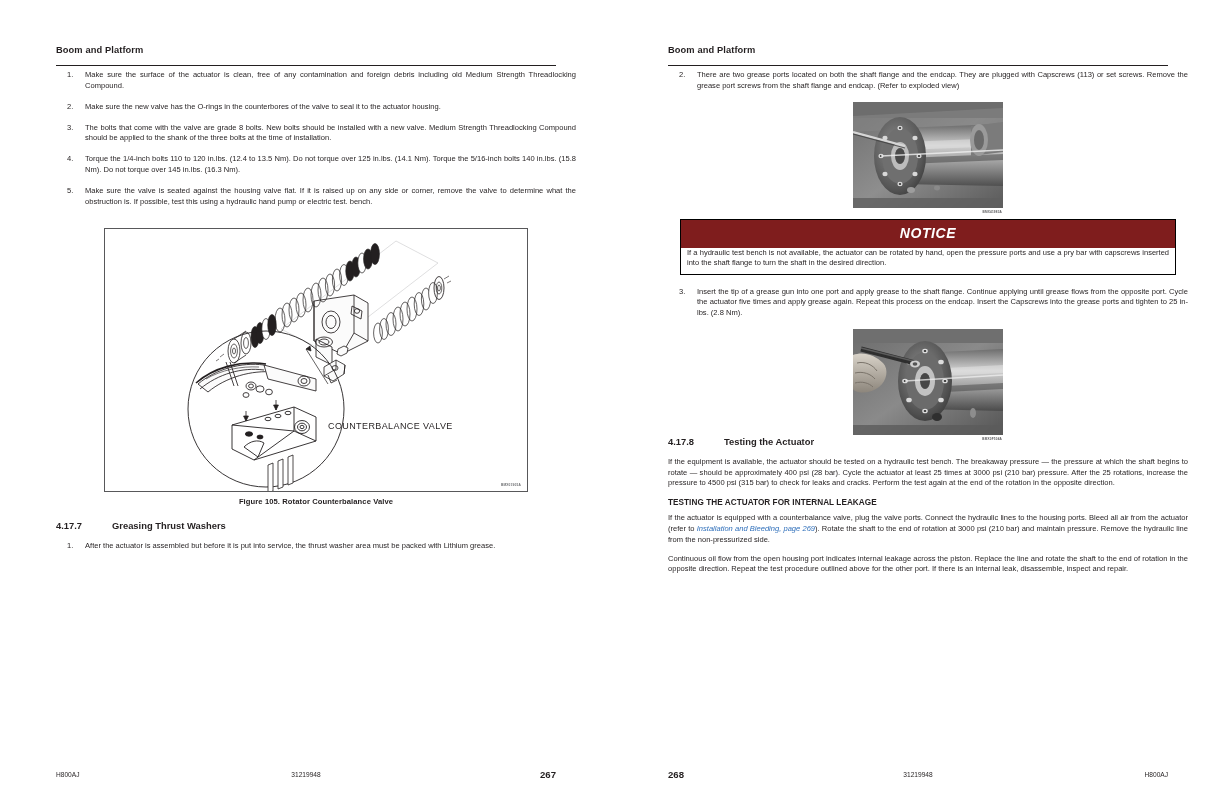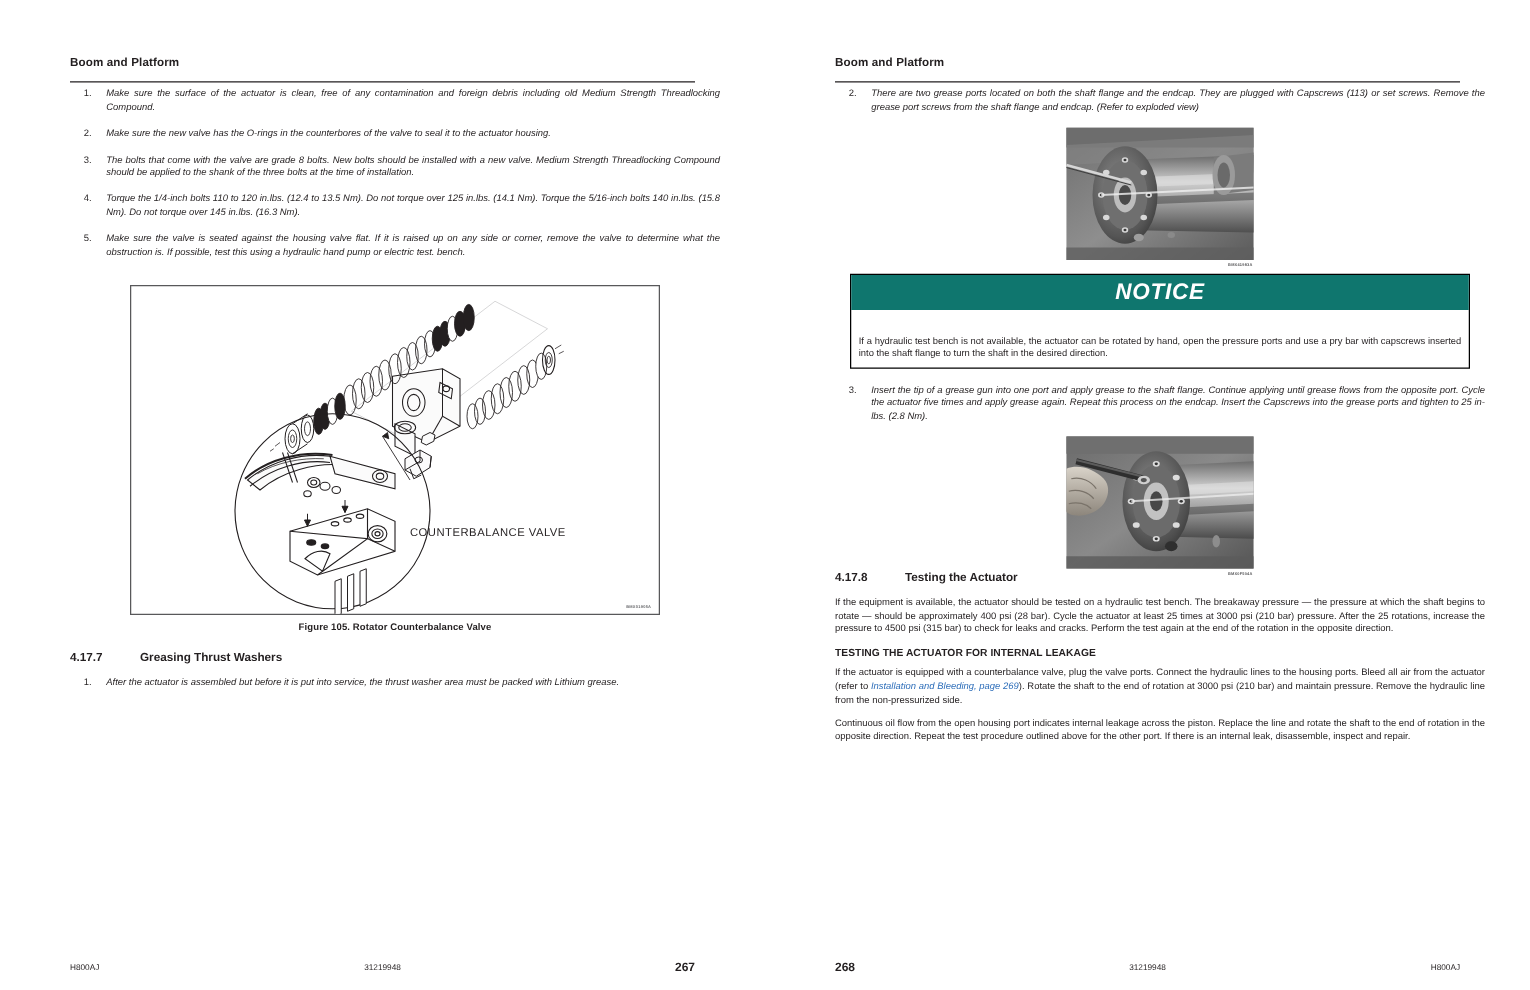--- a/index.html
+++ b/index.html
@@ -59,21 +59,21 @@
     text-justify: inter-word;
   }
   ol.steps > li .num {
     position: absolute;
     left: 11px;
     top: 0;
     width: 16px;
     font-size: 7.55px;
     line-height: 10.6px;
   }
-  ol.steps > li .txt { display: block; font-style: italic; }
+  ol.steps > li .txt { display: block; }
 
   
   .sec-head {
     display: flex;
     font-size: 9.4px;
     font-weight: bold;
     margin: 0 0 9px 0;
     line-height: 13px;
   }
   .sec-head .sec-num { width: 56px; flex: none; }
@@ -135,34 +135,34 @@
     color: #58585a;
     letter-spacing: 0.2px;
   }
 
   
   .notice {
     border: 1.1px solid #000;
     background: #fff;
   }
   .notice .notice-bar {
-    background: #0f766e;
+    background: #7f1d1d;
     color: #fff;
     text-align: center;
-    font-size: 18px;
+    font-size: 14px;
     font-weight: bold;
     font-style: italic;
     letter-spacing: 0.6px;
     padding: 3px 0 4px 0;
     line-height: 21px;
   }
   .notice .notice-body {
     font-size: 7.5px;
     line-height: 10.6px;
-    padding: 20px 6px 5px 6px;
+    padding: 0 6px 5px 6px;
     text-align: justify;
     text-justify: inter-word;
   }
 
   
   .page-footer {
     position: absolute;
     bottom: 0;
     left: 56px;
     right: 56px;

